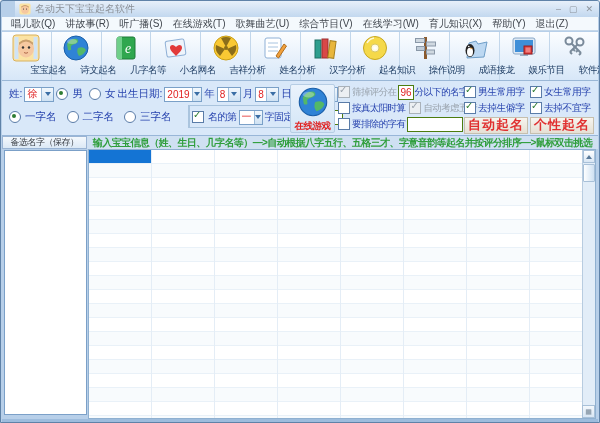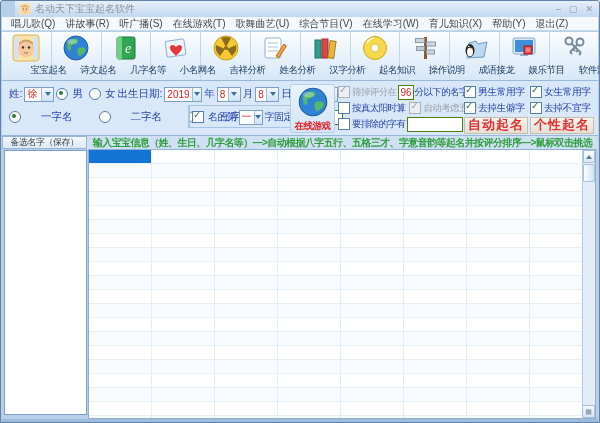--- a/index.html
+++ b/index.html
@@ -271,21 +271,21 @@
         <span class="sv redv" style="flex:1;">8</span>
           <span class="da"></span>
       </span>
       <span class="flbl">日</span>
       <span class="fsel" style="width:44px;">
         <span class="sv redv" style="flex:1;">10:22</span>
           <span class="da"></span>
       </span>
     </div>
 
-    <div class="frow" style="left:7px;top:28px;height:16px;gap:18px;">
+    <div class="frow" style="left:7px;top:28px;height:16px;gap:2px;">
       <span class="radio on"></span>
       <span class="flbl">一字名</span>
       <span class="radio" style="margin-left:8px;"></span>
       <span class="flbl">二字名</span>
       <span class="radio" style="margin-left:8px;"></span>
       <span class="flbl">三字名</span>
     </div>
 
     <div class="fixgroup"></div>
     <div class="frow" style="left:190px;top:28px;height:16px;gap:2px;">

